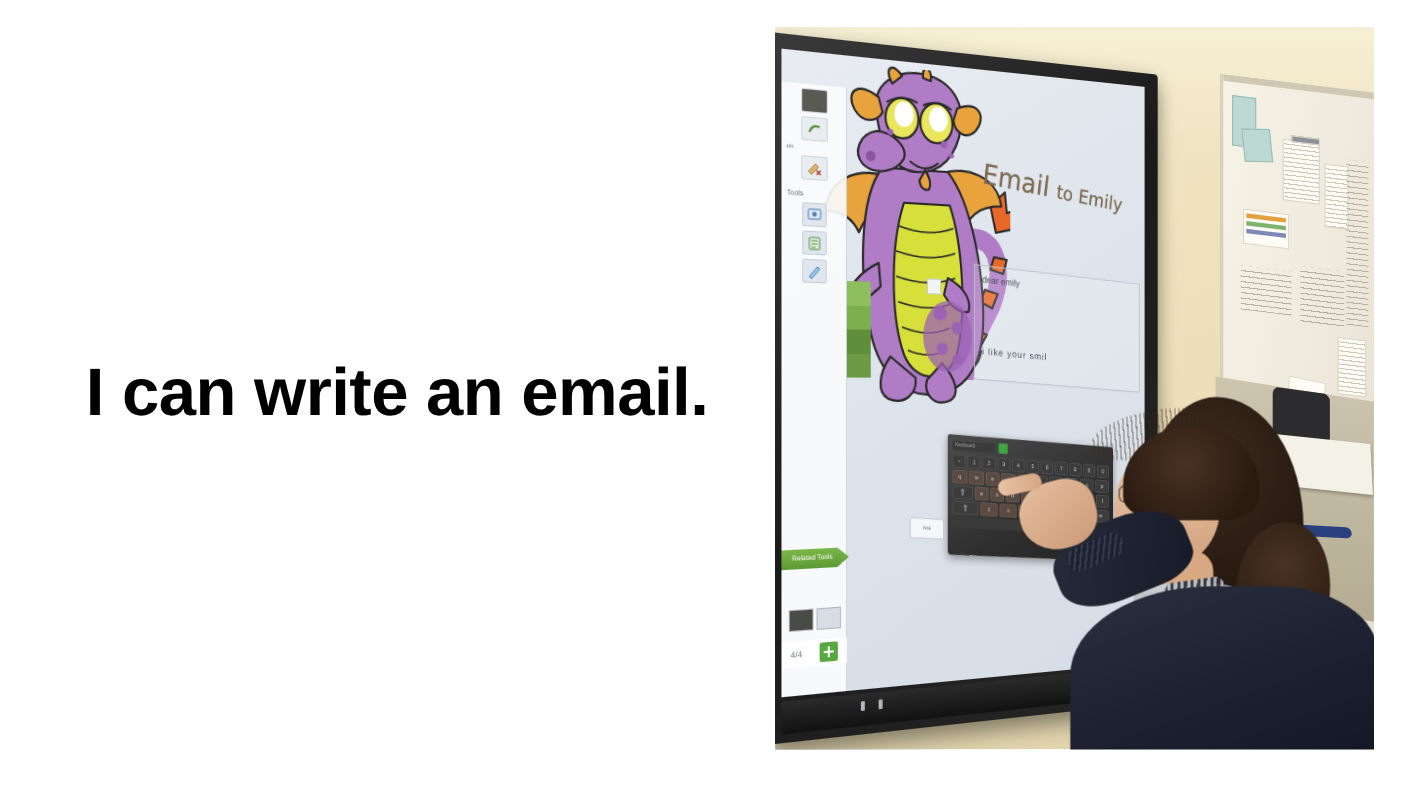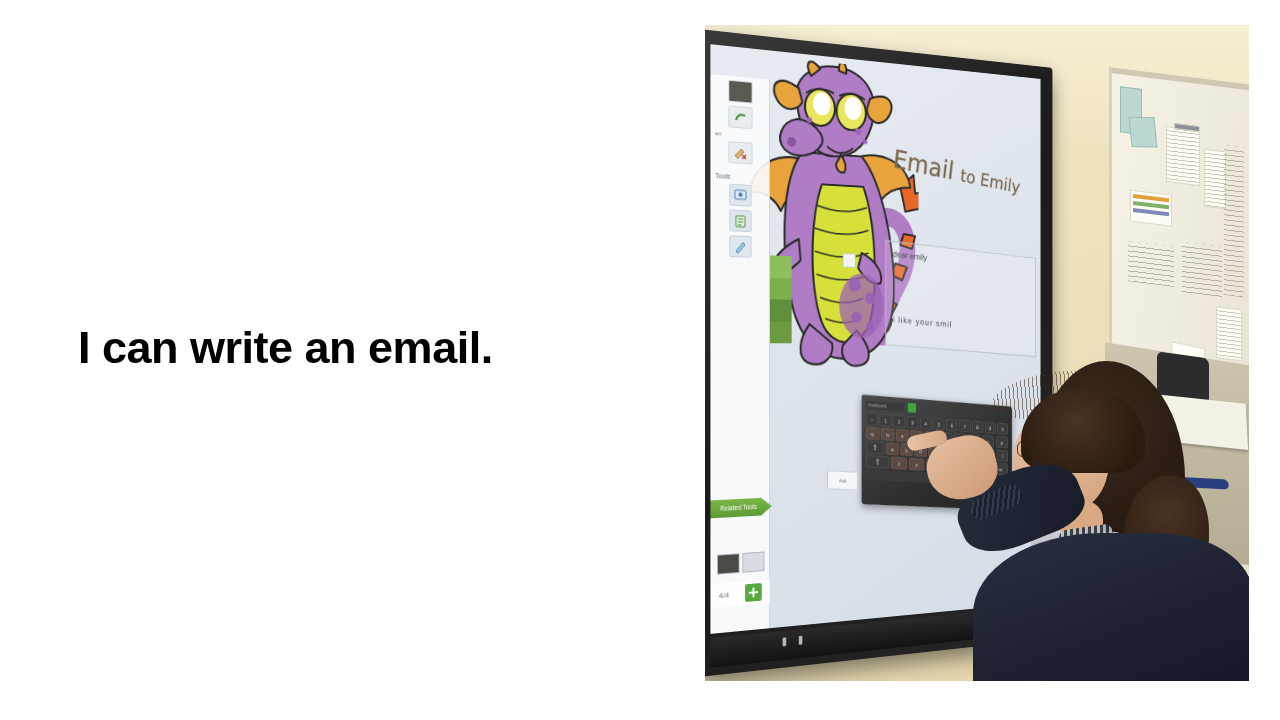--- a/index.html
+++ b/index.html
@@ -11,21 +11,21 @@
     overflow:hidden;
     position:relative;
   }
   .slide{position:absolute;inset:0;background:#fff;}
 
   
   .headline{
     position:absolute;
     left:78px; top:323px;
     width:560px;
-    font-size:45px;
+    font-size:61px;
     font-weight:bold;
     color:#000;
     letter-spacing:-0.5px;
     line-height:1.1;
     white-space:nowrap;
   }
 
   
   .photo{
     position:absolute;

